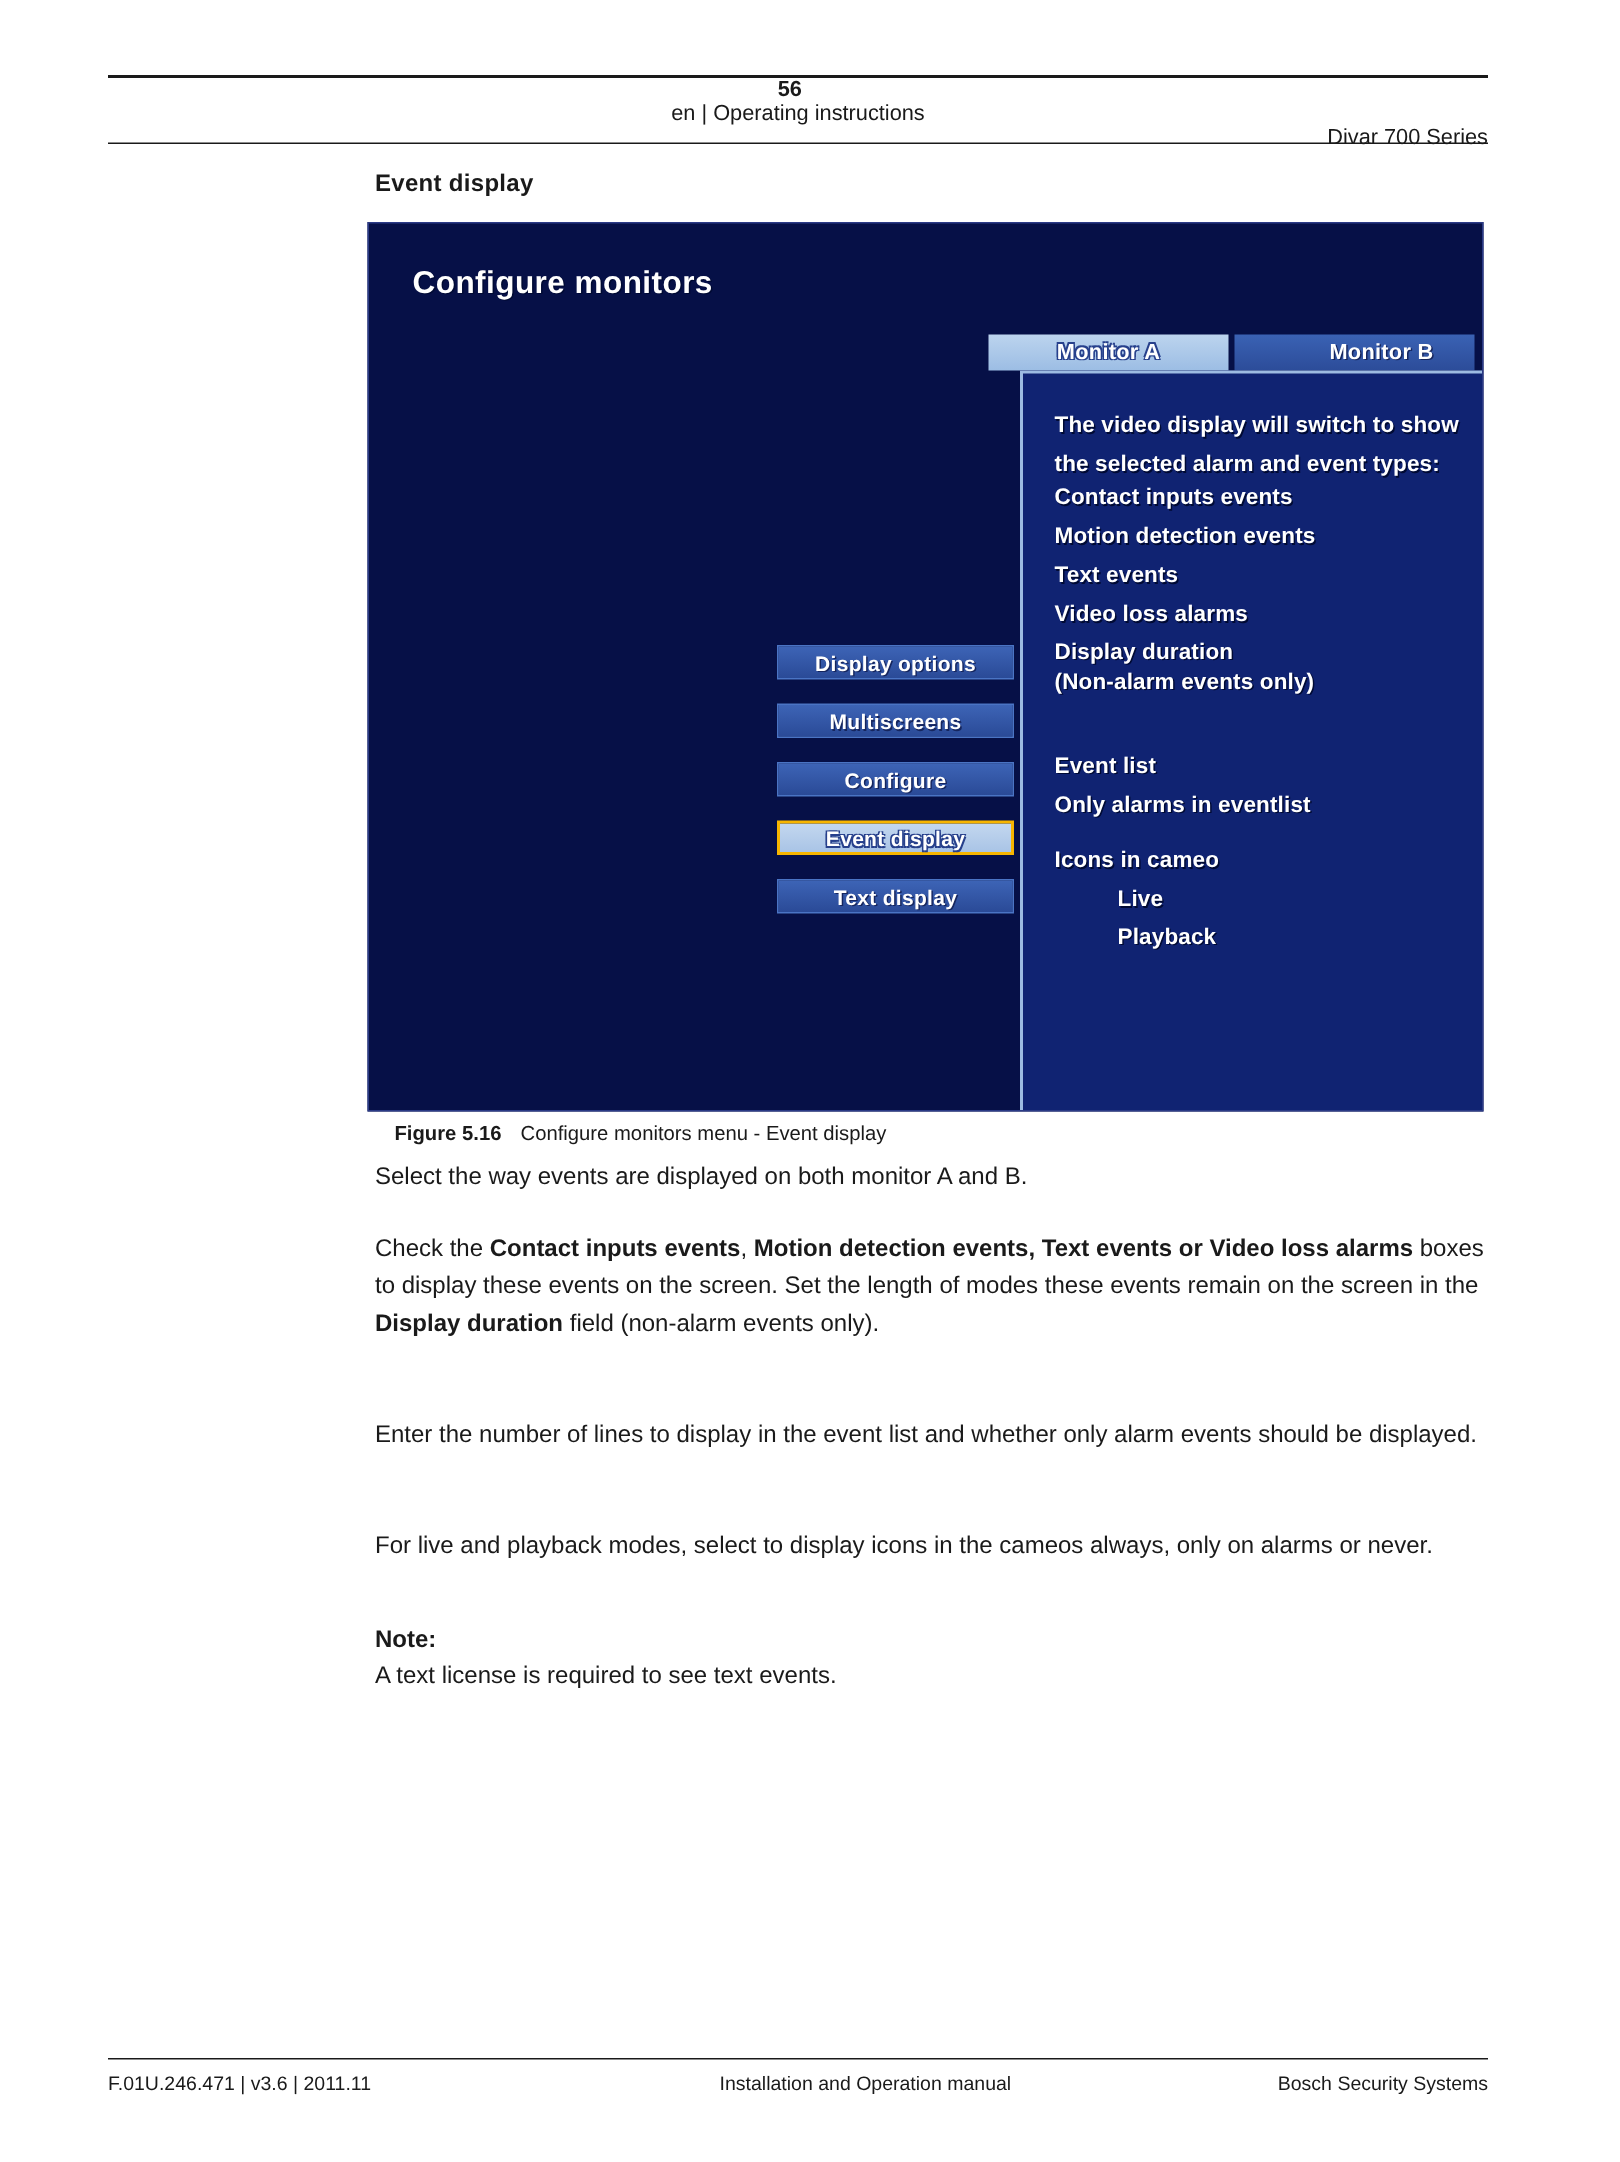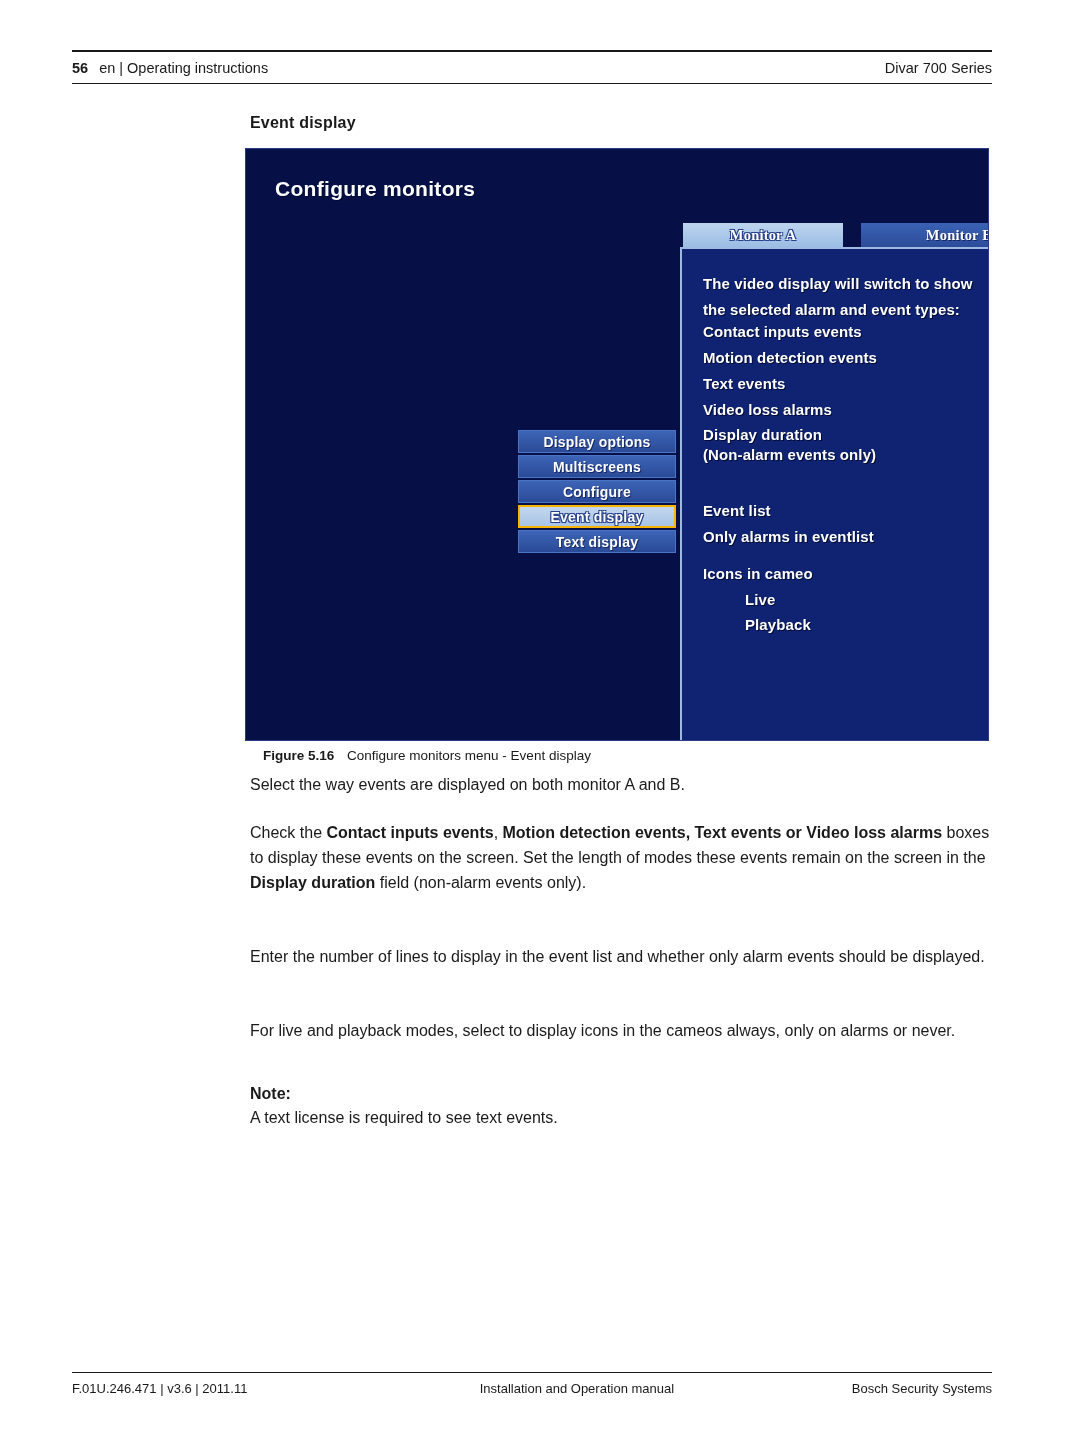--- a/index.html
+++ b/index.html
@@ -13,23 +13,24 @@
     position: relative;
     overflow: hidden;
   }
 
   
   .page-header {
     position: absolute;
     left: 72px; top: 50px; width: 920px;
     border-top: 2px solid #1a1a1a;
     border-bottom: 1.5px solid #1a1a1a;
-    height: 34px;
+    height: 46px;
     display: flex;
     align-items: center;
+    flex-direction: column;
   }
   .hdr-page-num {
     font-weight: bold;
     font-size: 14.5px;
     margin-right: 11px;
   }
   .hdr-left {
     font-size: 14.5px;
   }
   .hdr-right {
@@ -61,24 +62,23 @@
     color: #ffffff;
     font-size: 21px;
     font-weight: bold;
     letter-spacing: .3px;
     text-shadow: 1px 1px 0 #000a33;
   }
 
   
   .tabs {
     position: absolute;
-    left: 437px; top: 74px;
-    display: flex;
-    gap: 18px;
-    font-family: Liberation Serif, serif;
+    left: 413px; top: 74px;
+    display: flex;
+    gap: 4px;
   }
   .tab {
     width: 160px; height: 24px;
     display: flex; align-items: center; justify-content: center;
     font-size: 14.5px; font-weight: bold;
     color: #ffffff;
     text-shadow: 1px 1px 0 #101a4d;
     letter-spacing: .2px;
   }
   .tab.active {
@@ -93,21 +93,21 @@
     padding-left: 36px;
   }
 
   
   .side-menu {
     position: absolute;
     left: 272px; top: 281px;
     width: 158px;
     display: flex;
     flex-direction: column;
-    gap: 2px;
+    gap: 16px;
   }
   .side-item {
     height: 23px;
     background: linear-gradient(#3d64b6, #2a4a97);
     display: flex; align-items: center; justify-content: center;
     color: #ffffff;
     font-size: 14px; font-weight: bold;
     letter-spacing: .2px;
     text-shadow: 1px 1px 0 #16265e;
     border: 1px solid #4a74c4;

